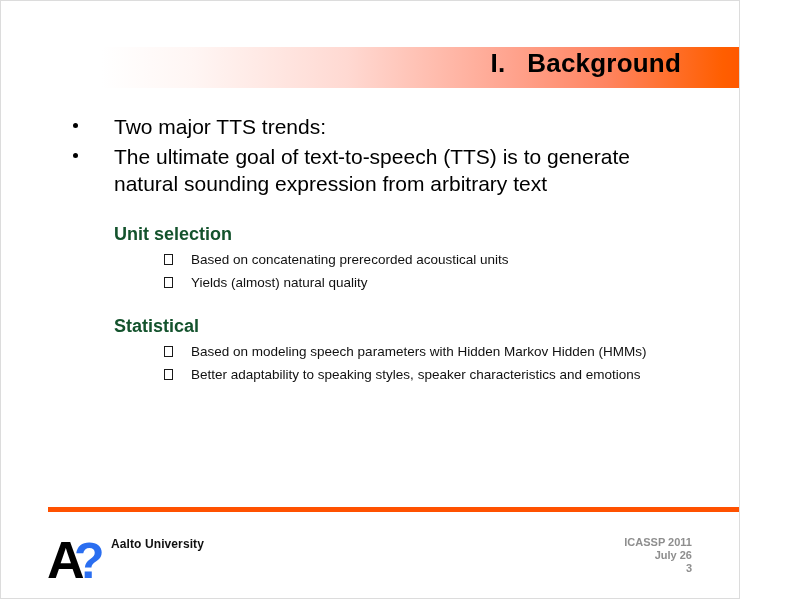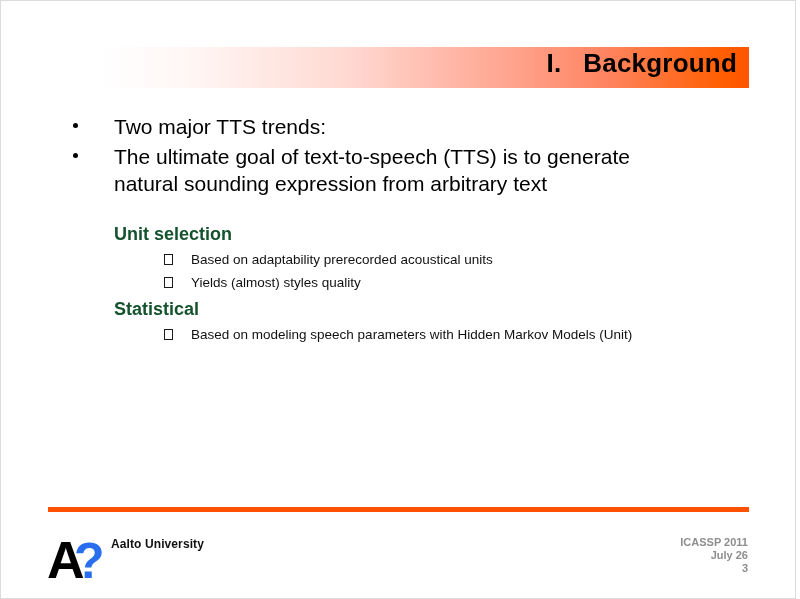--- a/index.html
+++ b/index.html
@@ -6,21 +6,21 @@
   html, body {
     margin: 0;
     padding: 0;
     background: #ffffff;
   }
   body {
     font-family: "Liberation Sans", sans-serif;
   }
   #slide {
     position: relative;
-    width: 796px;
+    width: 740px;
     height: 599px;
     background: #ffffff;
     box-sizing: border-box;
     border: 1px solid #dcdcdc;
     overflow: hidden;
   }
 
   
   #title-banner {
     position: absolute;
@@ -83,21 +83,21 @@
 
   .section-head {
     margin-top: 26px;
     margin-left: 113px;
     font-size: 18px;
     font-weight: bold;
     color: #14532d;
     line-height: 22px;
   }
   .section-head.second {
-    margin-top: 7px;
+    margin-top: 24px;
   }
 
   .lvl2-row {
     position: relative;
     padding-left: 190px;
     margin-top: 6px;
   }
   .lvl2-bullet {
     position: absolute;
     left: 163px;
@@ -172,32 +172,36 @@
 
     <div class="lvl1-row">
       <span class="lvl1-bullet"></span>
       <div class="lvl1-text">The ultimate goal of text-to-speech (TTS) is to generate natural sounding expression from arbitrary text</div>
     </div>
 
     <div class="section-head">Unit selection</div>
 
     <div class="lvl2-row">
       <span class="lvl2-bullet"></span>
-      <div class="lvl2-text">Based on adaptability prerecorded acoustical units</div>
-    </div>
-    <div class="lvl2-row">
-      <span class="lvl2-bullet"></span>
-      <div class="lvl2-text">Yields (almost) styles quality</div>
+      <div class="lvl2-text">Based on concatenating prerecorded acoustical units</div>
+    </div>
+    <div class="lvl2-row">
+      <span class="lvl2-bullet"></span>
+      <div class="lvl2-text">Yields (almost) natural quality</div>
     </div>
 
     <div class="section-head second">Statistical</div>
 
     <div class="lvl2-row">
       <span class="lvl2-bullet"></span>
-      <div class="lvl2-text">Based on modeling speech parameters with Hidden Markov Models (Unit)</div>
+      <div class="lvl2-text">Based on modeling speech parameters with Hidden Markov Hidden (HMMs)</div>
+    </div>
+    <div class="lvl2-row">
+      <span class="lvl2-bullet"></span>
+      <div class="lvl2-text">Better adaptability to speaking styles, speaker characteristics and emotions</div>
     </div>
 
   </div>
 
   <div id="footer-rule"></div>
 
   <div id="logo">
     <svg width="58" height="52" viewBox="0 0 58 52" xmlns="http://www.w3.org/2000/svg">
       <text x="-1" y="46" font-family="Liberation Sans, sans-serif" font-size="52" font-weight="bold" fill="#000000">A</text>
       <text x="26" y="46" font-family="Liberation Sans, sans-serif" font-size="50" font-weight="bold" fill="#2a6ef0">?</text>

